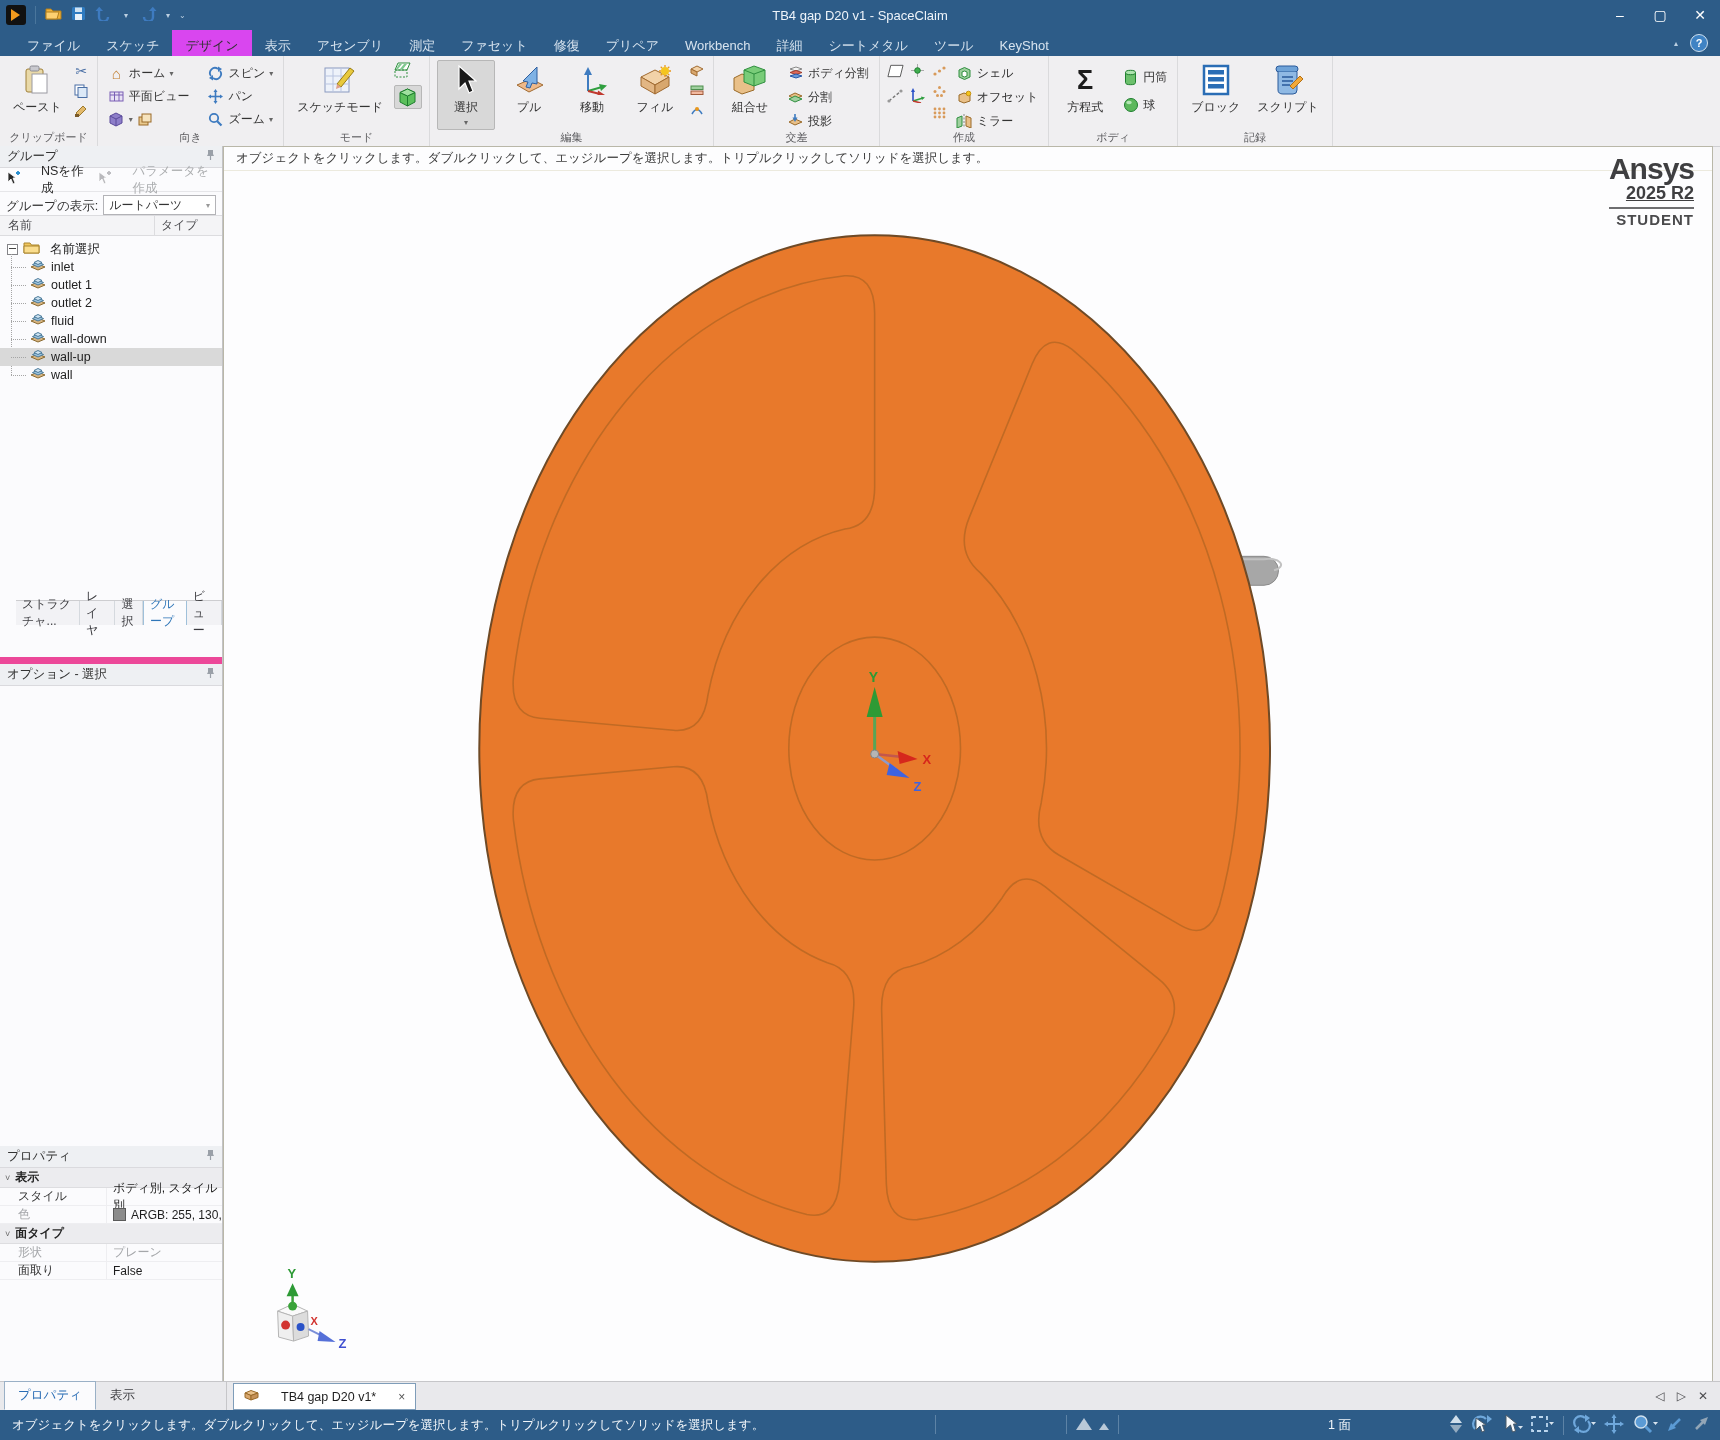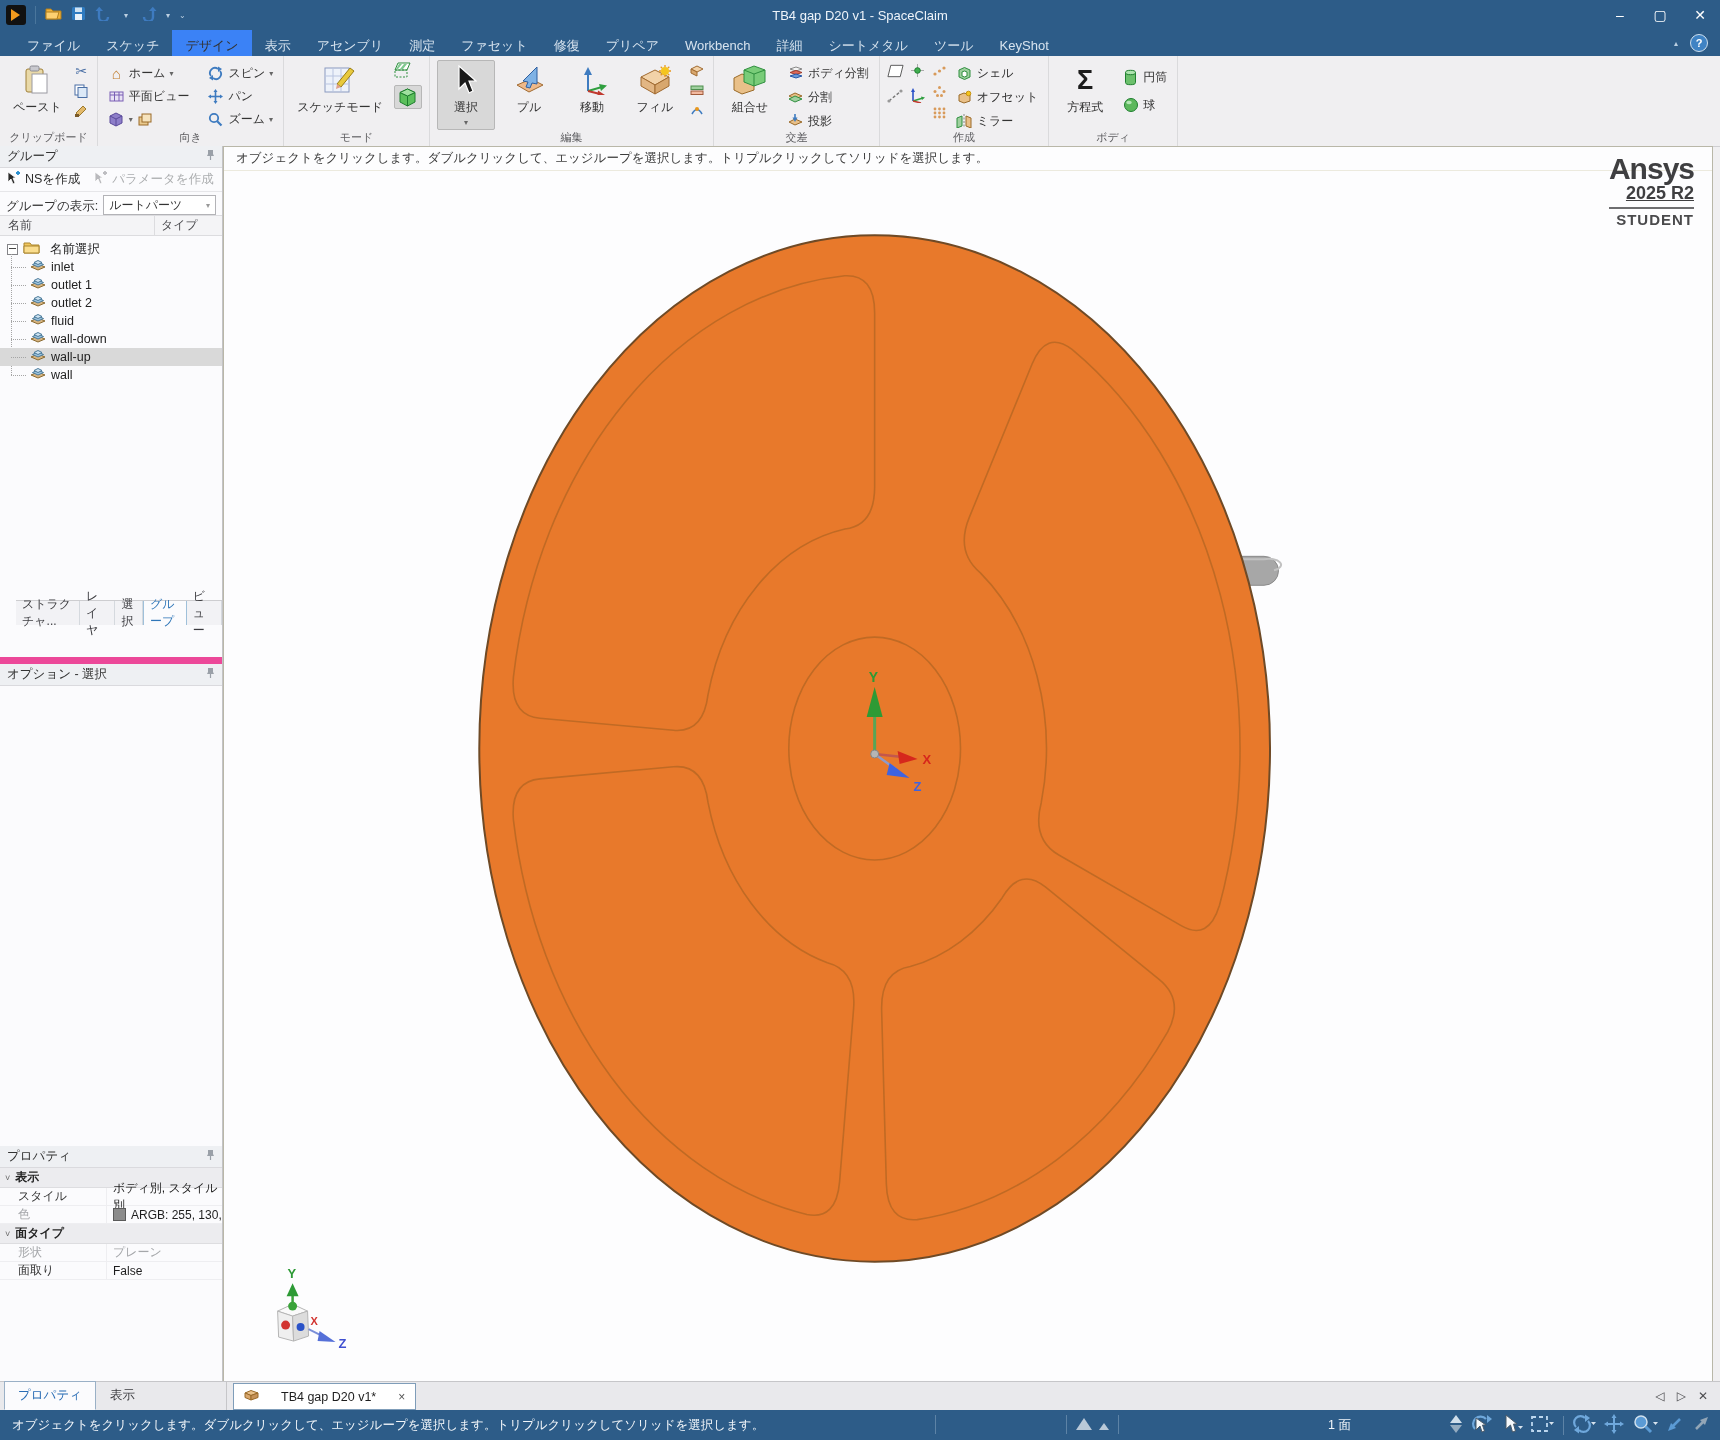--- a/index.html
+++ b/index.html
@@ -11,21 +11,21 @@
   .qat .sep{width:1px;height:18px;background:#4a769c;}
   .appicon{width:20px;height:20px;background:#111;border-radius:3px;position:relative;}
   .appicon:before{content:"";position:absolute;left:5px;top:4px;border-left:9px solid #f29a1d;border-top:6px solid transparent;border-bottom:6px solid transparent;}
   .title-text{position:absolute;left:50%;transform:translateX(-50%);font-size:13px;color:#eef4fa;}
   .win-controls{margin-left:auto;display:flex;}
   .win-btn{width:40px;height:30px;display:flex;align-items:center;justify-content:center;color:#fff;font-size:14px;}
   .mini-caret{font-size:8px;color:#bcd0e2;}
   
   .menubar{position:absolute;top:30px;left:0;right:0;height:26px;background:#2d5c88;display:flex;align-items:stretch;padding-left:14px;}
   .menu-tab{padding:5px 13px 0;font-size:13px;color:#d7e3ee;display:flex;align-items:center;}
-  .menu-tab.active{background:#3b82f6;color:#333;}
+  .menu-tab.active{background:#d946ef;color:#333;}
   .menu-right{margin-left:auto;display:flex;align-items:center;gap:12px;padding-right:12px;}
   .helpicon{width:16px;height:16px;border-radius:50%;background:#3f83c4;border:1px solid #cfe0ef;color:#fff;
             font-size:11px;font-weight:bold;display:flex;align-items:center;justify-content:center;}
   
   .ribbon{position:absolute;top:56px;left:0;right:0;height:90px;background:#f0eff1;border-bottom:1px solid #cfcfd2;display:flex;}
   .rgroup{position:relative;padding:4px 7px 15px;border-right:1px solid #dadadc;display:flex;gap:5px;align-items:flex-start;}
   .glabel{position:absolute;bottom:1px;left:0;right:0;text-align:center;font-size:11px;color:#5d5d60;white-space:nowrap;}
   .bigbtn{display:flex;flex-direction:column;align-items:center;gap:2px;padding:2px 5px;font-size:12px;color:#333;
           border:1px solid transparent;border-radius:2px;min-width:46px;white-space:nowrap;}
   .bigbtn.sel{background:#d8d8d8;border-color:#b7b7b7;}
@@ -35,21 +35,21 @@
   .grid2{display:grid;grid-template-columns:auto auto;column-gap:12px;row-gap:1px;padding-top:2px;}
   .i16{width:17px;height:17px;display:inline-flex;align-items:center;justify-content:center;}
   .i32{width:36px;height:34px;display:flex;align-items:center;justify-content:center;}
   .caret{font-size:8px;color:#666;}
   .sigma{font-size:27px;font-weight:bold;color:#1c1c1c;line-height:30px;}
   
   .sidebar{position:absolute;top:146px;left:0;width:222px;bottom:58px;background:#fbfbfd;border-right:1px solid #c3c3c6;display:flex;flex-direction:column;font-size:12.5px;}
   .p-header{height:21px;background:#eef0f3;border-bottom:1px solid #dadade;display:flex;align-items:center;padding:0 7px;color:#333;flex:none;}
   .p-header .pin{margin-left:auto;}
   .ns-row{height:23px;display:flex;align-items:center;gap:13px;padding:0 6px;border-bottom:1px solid #e6e6e9;flex:none;}
-  .ns-btn{display:flex;align-items:center;gap:4px;color:#2c2c2c;justify-content:center;}
+  .ns-btn{display:flex;align-items:center;gap:20px;color:#2c2c2c;justify-content:center;}
   .ns-btn.disabled{color:#abadaf;}
   .display-row{height:23px;display:flex;align-items:flex-end;gap:5px;padding:0 6px;color:#333;flex:none;}
   .dropdown{flex:1;height:18px;background:#fff;border:1px solid #b3b3b7;display:flex;align-items:center;padding:0 5px;font-size:12px;color:#333;}
   .dropdown .caret{margin-left:auto;color:#999;}
   .cols{height:19px;display:flex;background:#f4f4f6;border-top:1px solid #dcdcdf;border-bottom:1px solid #dcdcdf;font-size:12px;color:#48484c;flex:none;}
   .col-name{width:146px;padding-left:8px;border-right:1px solid #dcdcdf;display:flex;align-items:center;}
   .col-type{flex:1;padding-left:6px;display:flex;align-items:center;}
   .tree{height:360px;padding-top:4px;position:relative;flex:none;overflow:hidden;}
   .tree-row{height:18px;display:flex;align-items:center;color:#222;}
   .tree-row.root{padding-left:7px;gap:5px;}
@@ -541,20 +541,45 @@
                 <circle cx="8" cy="8" r="6.5" fill="#5cb85c" stroke="#1f7f2f"></circle>
                 <ellipse cx="6" cy="5.5" rx="2.8" ry="1.8" fill="#b5e6b5"></ellipse>
               </svg>
           </span>
           <span>球</span>
         </div>
       </div>
       <div class="glabel">ボディ</div>
     </div>
 
+    <div class="rgroup">
+      <div class="bigbtn">
+        <span class="i32">
+          <svg width="28" height="32" viewBox="0 0 28 32">
+              <rect x="2" y="2" width="24" height="28" fill="#fff" stroke="#2a6db5" stroke-width="2.5"></rect>
+              <rect x="6" y="6" width="16" height="4.5" fill="#2a6db5"></rect>
+              <rect x="6" y="13" width="16" height="4.5" fill="#2a6db5"></rect>
+              <rect x="6" y="20" width="16" height="4.5" fill="#2a6db5"></rect>
+            </svg>
+        </span>
+        <span>ブロック</span>
+      </div>
+      <div class="bigbtn">
+        <span class="i32">
+          <svg width="30" height="32" viewBox="0 0 30 32">
+              <path d="M6 2 Q3 2 3 5 Q3 8 6 8 L22 8 Q25 8 25 5 Q25 2 22 2 Z" fill="#6fa3d8" stroke="#2a5a9a"></path>
+              <path d="M5 8 L5 26 Q5 30 10 30 L20 30 Q24 30 24 26 L24 8" fill="#8fb9e4" stroke="#2a5a9a"></path>
+              <path d="M9 13h11M9 17h11M9 21h8" stroke="#2a5a9a" stroke-width="1.6"></path>
+              <path d="M17 22 L27 12 L30 15 L20 25 Z" fill="#f2a93a" stroke="#b56f12"></path>
+            </svg>
+        </span>
+        <span>スクリプト</span>
+      </div>
+      <div class="glabel">記録</div>
+    </div>
   </div>
 
   <div class="sidebar">
     <div class="p-header">
       <span>グループ</span>
       <span class="pin">
         <svg width="9" height="12" viewBox="0 0 9 12">
             <path d="M2 1 h5 v4 l1 2 H1 l1 -2 Z" fill="#9aa0a8"></path>
             <line x1="4.5" y1="7" x2="4.5" y2="11" stroke="#9aa0a8" stroke-width="1.2"></line>
           </svg>

